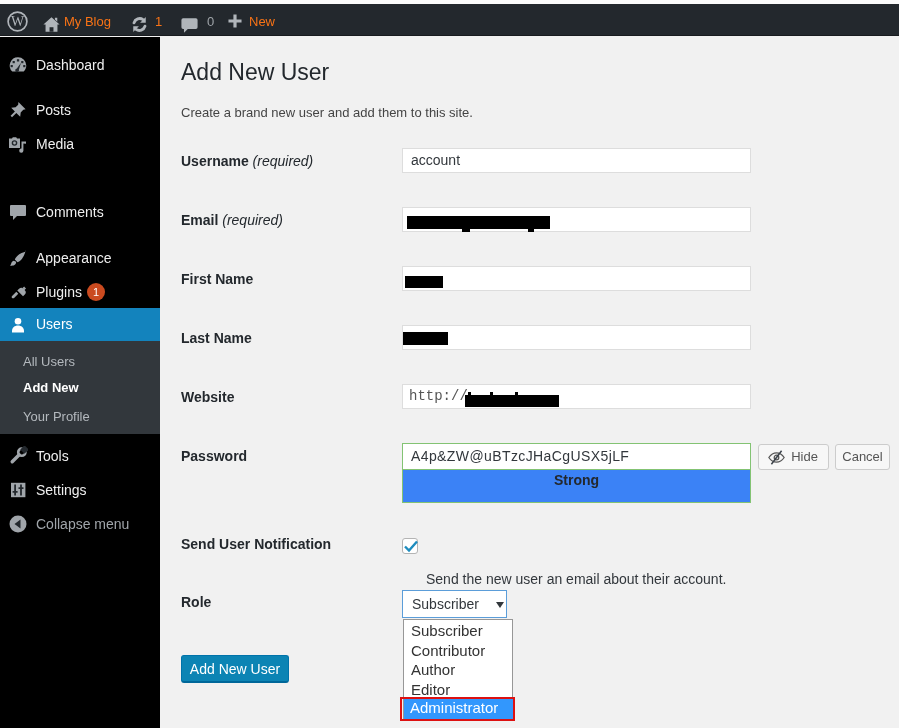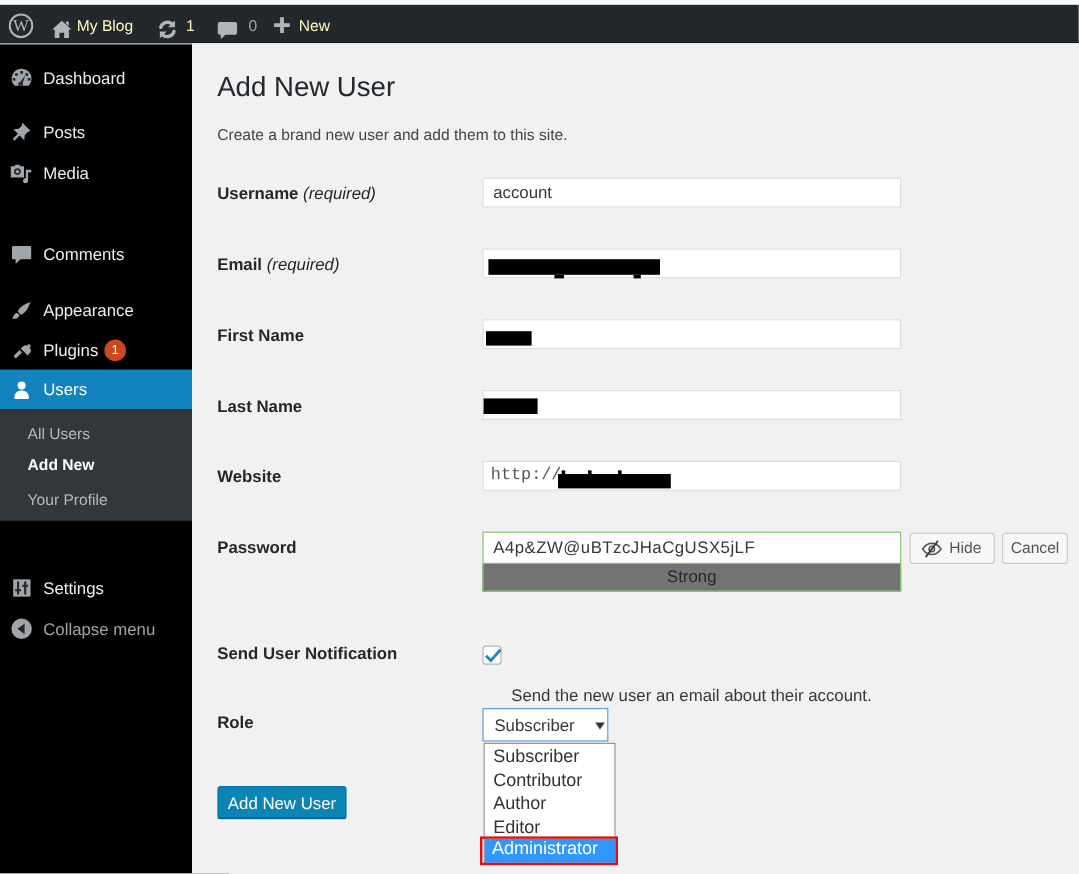--- a/index.html
+++ b/index.html
@@ -5,21 +5,21 @@
   * { margin:0; padding:0; box-sizing:border-box; }
   html,body { width:899px; height:728px; overflow:hidden; }
   body { font-family:"Liberation Sans", sans-serif; background:#f1f1f1; position:relative; }
   #page { position:absolute; top:0; left:0; width:899px; height:728px; }
   .abs { position:absolute; }
 
   
   #topstrip { top:0; left:0; width:899px; height:4px; background:#fbfbfb; }
   
   #adminbar { top:4px; left:0; width:899px; height:32px; background:#23282d; border-bottom:1px solid #181b1f; color:#eeeeee; font-size:13px; }
-  .ab-item { position:absolute; top:2px; height:32px; line-height:32px; color:#fef9c3; }
+  .ab-item { position:absolute; top:2px; height:32px; line-height:32px; color:#f97316; }
   
   #sidebar { top:37px; left:0; width:191px; height:691px; background:#000000; }
   .menu-item { position:absolute; left:0; width:160px; height:34px; color:#eee; font-size:14px; }
   .menu-item .mi-icon { position:absolute; left:8px; top:7px; width:20px; height:20px; }
   .menu-item .mi-text { position:absolute; left:36px; top:0; line-height:34px; }
   #users-current { position:absolute; left:0; top:271px; width:160px; height:33px; background:#1383bd; }
   #users-current .mi-text { color:#fff; }
   .arrow-notch { position:absolute; right:0; top:279px; width:0; height:0;
      border-top:9px solid transparent; border-bottom:9px solid transparent; border-right:10px solid #f1f1f1; }
   #submenu { position:absolute; left:0; top:304px; width:160px; height:93px; background:#32373c; }
@@ -28,21 +28,21 @@
   #content { position:absolute; left:160px; top:36px; width:739px; height:692px; background:#f1f1f1; }
   h1 { position:absolute; left:21px; top:23px; font-size:23px; font-weight:400; color:#23282d; }
   #intro { position:absolute; left:21px; top:69px; font-size:13px; color:#444; }
   .flabel { position:absolute; left:21px; font-size:14px; font-weight:bold; color:#23282d; }
   .flabel i { font-weight:400; font-style:italic; }
   .finput { position:absolute; left:242px; width:349px; height:25px; background:#fff; border:1px solid #dddddd; font-size:14px; color:#32373c; line-height:23px; padding-left:8px; }
   .redact { position:absolute; background:#000; }
   
   #pwdwrap { position:absolute; left:242px; top:407px; width:349px; }
   #pwdinput { width:349px; height:27px; background:#fff; border:1px solid #83c373; font-size:14px; color:#32373c; line-height:25px; padding-left:8px; }
-  #strongbar { width:349px; height:23px; background:#737373; border:1px solid #83c373; border-top:none; text-align:center; font-size:14px; font-weight:normal; color:#23282d; line-height:21px; }
+  #strongbar { width:349px; height:33px; background:#3b82f6; border:1px solid #83c373; border-top:none; text-align:center; font-size:14px; font-weight:bold; color:#23282d; line-height:21px; }
   .wbtn { position:absolute; height:26px; background:#f7f7f7; border:1px solid #cccccc; border-radius:3px; font-size:13px; color:#555; text-align:center; line-height:24px; }
   
   #cbx { position:absolute; left:242px; top:502px; width:16px; height:16px; background:#fff; border:1px solid #b4b4b4; border-radius:3px; }
   #cbx svg { position:absolute; left:-2px; top:-3px; }
   #cbxlabel { position:absolute; left:266px; top:503px; font-size:14px; color:#32373c;margin-top:32px; }
   
   #roleselect { position:absolute; left:242px; top:554px; width:105px; height:28px; background:#fff; border:1px solid #5b9dd9; font-size:14px; color:#32373c; }
   #dropdown { position:absolute; left:243px; top:583px; width:110px; height:101px; background:#fff; border:1px solid #979797; font-size:15px; color:#333; }
   .dd-item { position:absolute; left:7px; }
   #dd-admin { position:absolute; left:0px; top:79px; width:109px; height:20px; background:#3297fd; color:#fff; padding-left:6px; }
@@ -143,20 +143,28 @@
         <path fill="#fff" d="M10 10.5c3.3 0 6 2.2 6 5.5v1.5H4V16c0-3.3 2.7-5.5 6-5.5z"></path>
       </svg>
       <span class="mi-text" style="position:absolute;left:36px;line-height:33px;color:#fff;font-size:14px;">Users</span>
     </div>
     <div class="arrow-notch"></div>
     <div id="submenu">
       <span class="sub-item" style="top:13px;">All Users</span>
       <span class="sub-item" style="top:39px;color:#fff;font-weight:bold;">Add New</span>
       <span class="sub-item" style="top:68px;">Your Profile</span>
     </div>
+    <div class="menu-item" style="top:402px;">
+      <svg class="mi-icon" viewBox="0 0 20 20">
+        <circle cx="13.8" cy="6.2" r="3.6" fill="none" stroke="#a0a5aa" stroke-width="2.6"></circle>
+        <path d="M11.2 8.8 4.2 15.8" stroke="#a0a5aa" stroke-width="3.4" stroke-linecap="round"></path>
+        <rect x="13.5" y="0.5" width="6" height="6" fill="#23282d" transform="rotate(45 16.5 3.5)"></rect>
+      </svg>
+      <span class="mi-text">Tools</span>
+    </div>
     <div class="menu-item" style="top:436px;">
       <svg class="mi-icon" viewBox="0 0 20 20">
           <rect x="3" y="2.8" width="14.4" height="14.4" fill="#a0a5aa"></rect>
           <path stroke="#23282d" stroke-width="1.8" fill="none" d="M7.1 4.6v10.8 M13 4.6v10.8 M4.6 11.9h5 M10.5 8.1h5"></path>
         </svg>
       <span class="mi-text">Settings</span>
     </div>
     <div class="menu-item" style="top:470px;color:#a0a5aa;">
       <svg class="mi-icon" viewBox="0 0 20 20">
           <circle cx="10" cy="10" r="8.5" fill="#a0a5aa"></circle>

